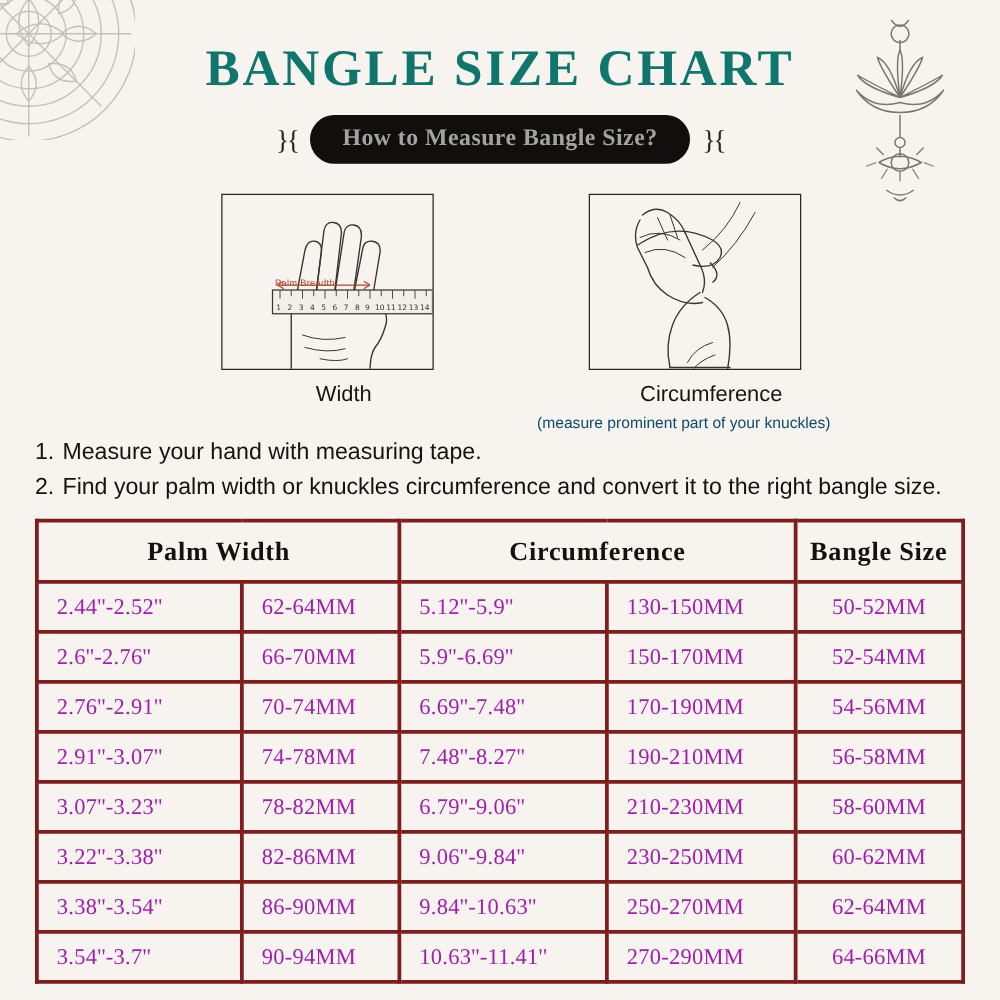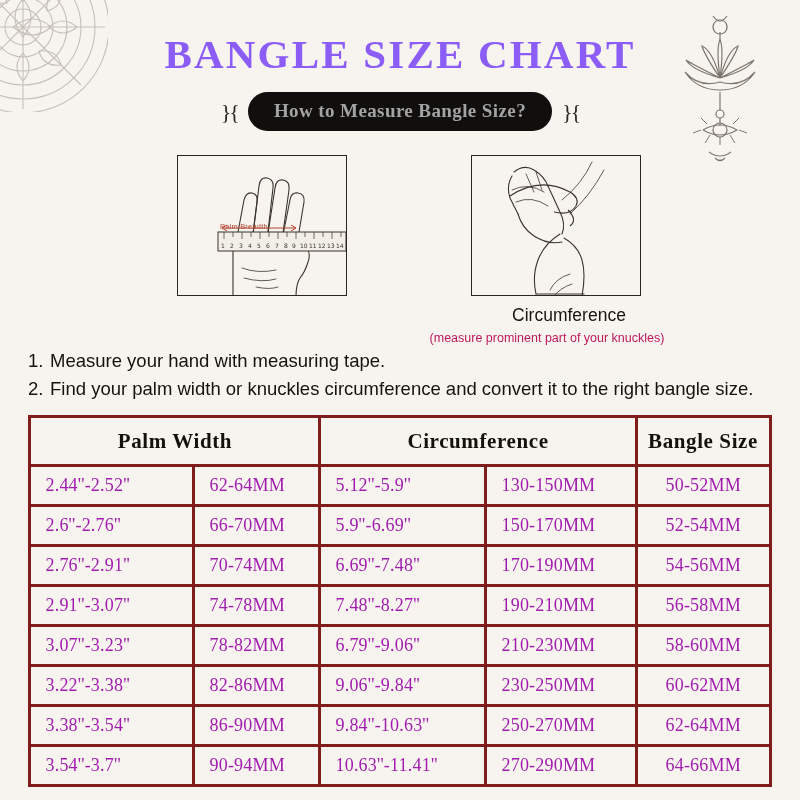--- a/index.html
+++ b/index.html
@@ -46,21 +46,21 @@
 
   
   .title {
     text-align: center;
     font-family: "Liberation Serif", serif;
     font-size: 41px;
     letter-spacing: 2.2px;
     font-weight: 700;
     padding-top: 30px;
     margin: 0;
-    color: #8b5cf6;
+    color: #0f766e;
   }
 
   
   .subtitle-row {
     display: flex;
     align-items: center;
     justify-content: center;
     gap: 10px;
     margin-top: 14px;
   }
@@ -107,21 +107,21 @@
     text-align: center;
     font-family: "Liberation Sans", sans-serif;
     font-size: 17.5px;
     margin-top: 9px;
     color: #16150f;
   }
   .fig-sub {
     text-align: center;
     font-size: 12.5px;
     margin-top: 2px;
-    color: #be185d;
+    color: #0c4a6e;
     white-space: nowrap;
   }
   .fig-right-wrap { position: relative; }
   .fig-sub-wide {
     position: absolute;
     left: 50%;
     transform: translateX(-50%);
     top: 174px;
     white-space: nowrap;
     font-size: 12.5px;
@@ -329,20 +329,21 @@
           <g stroke="#b4452f" stroke-width="1" fill="none">
             <path d="M44 72 L118 72"></path>
             <path d="M44 72 L49 69"></path>
               <path d="M44 72 L49 75"></path>
             <path d="M118 72 L113 69"></path>
               <path d="M118 72 L113 75"></path>
           </g>
         </svg>
         <span class="palm-label">Palm Breadth</span>
       </div>
+      <div class="fig-caption">Width</div>
     </div>
 
     <div class="fig fig-right-wrap">
       <div class="fig-box">
         <svg viewBox="0 0 170 141" width="170" height="141">
           <g fill="none" stroke="#3a342c" stroke-width="1.1" stroke-linecap="round">
 
             <path d="M42 16 q10 -8 20 -2 q10 6 14 16"></path>
             <path d="M40 20 q-6 10 -2 22 L46 58"></path>
             <path d="M76 30 L88 56 q6 12 2 22"></path>

